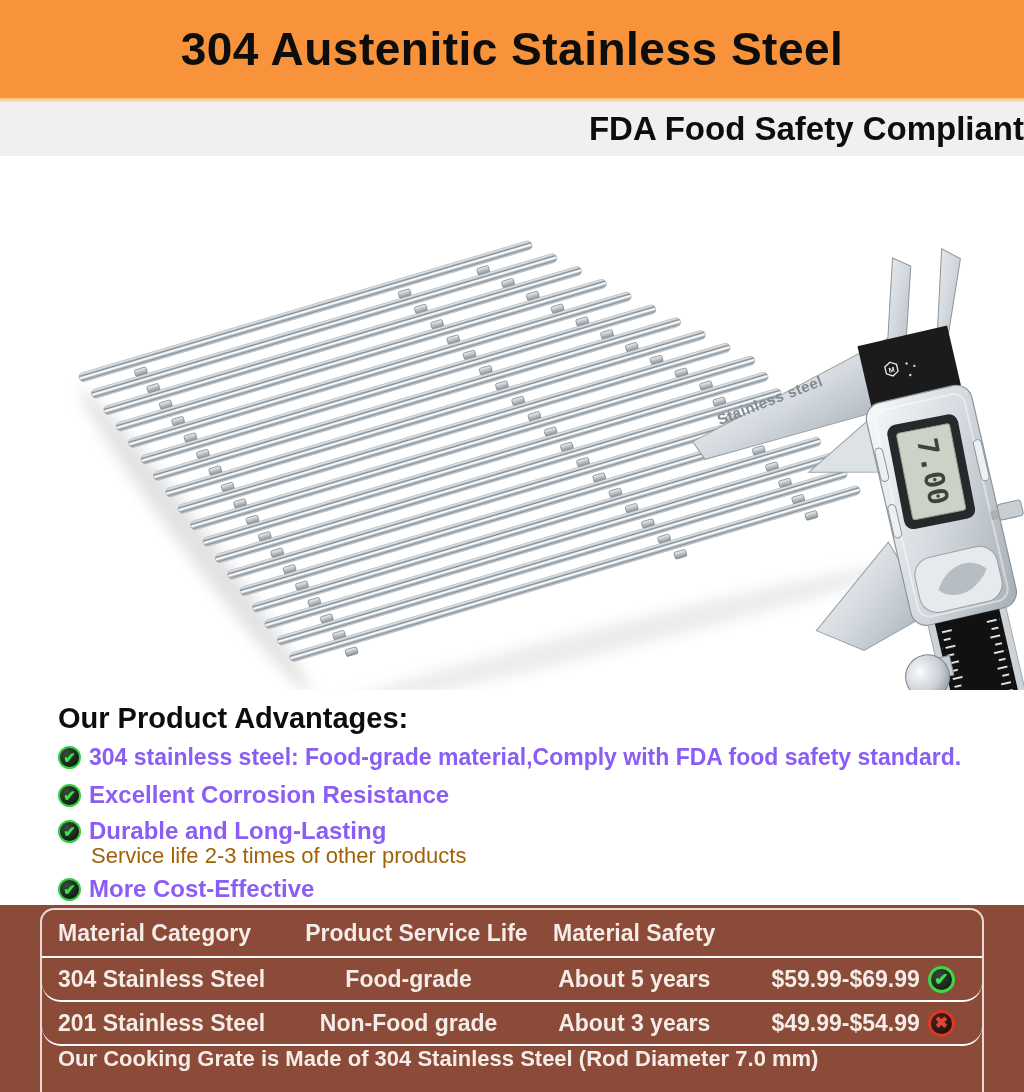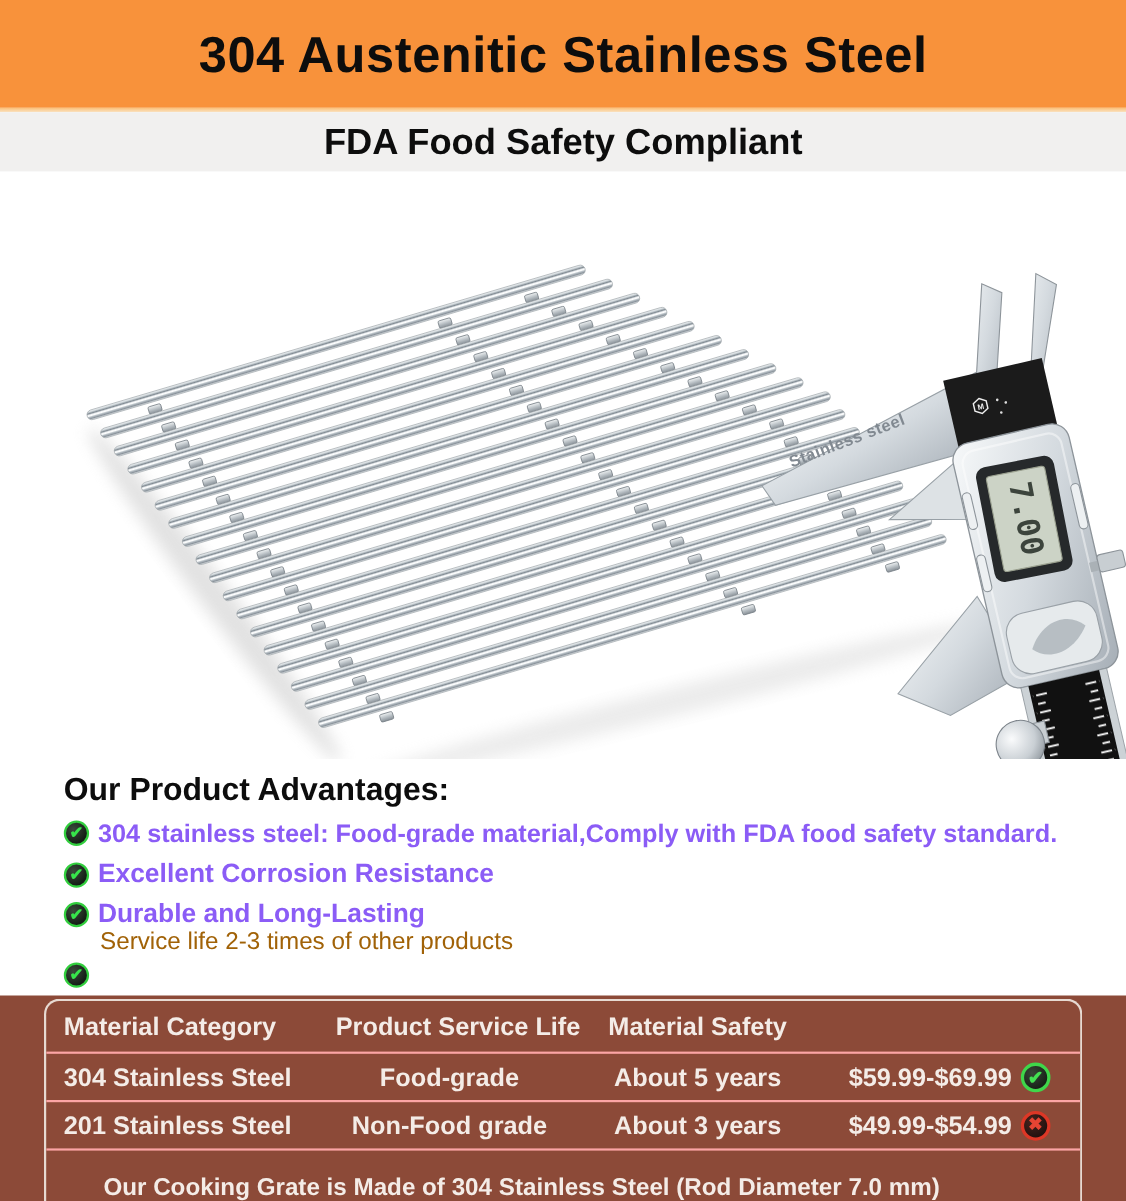--- a/index.html
+++ b/index.html
@@ -9,21 +9,21 @@
   }
   
   .banner{
     height:98px;background:#F8923B;display:flex;align-items:center;justify-content:center;
   }
   .banner h1{
     margin:0;font-size:46px;font-weight:700;color:#0d0d0d;letter-spacing:0.5px;
   }
   .banner-strip{height:4px;background:linear-gradient(#FBBF77,#FAE3C2);}
   .sub-banner{
-    height:54px;background:#F1F0EF;display:flex;align-items:center;justify-content:center;
+    height:54px;background:#F1F0EF;display:flex;align-items:center;justify-content:flex-end;
   }
   .sub-banner h2{margin:0;font-size:33px;font-weight:700;color:#0d0d0d;}
   
   .hero{height:534px;background:#ffffff;position:relative;overflow:hidden;}
   .hero svg{display:block;}
   
   .advantages{height:215px;background:#ffffff;padding:12px 0 0 58px;box-sizing:border-box;}
   .adv-heading{font-size:29px;font-weight:700;color:#0d0d0d;margin:0 0 9px 0;}
   .adv-row{display:flex;align-items:center;gap:8px;margin-bottom:8px;}
   .adv-row.first{margin-bottom:10px;}
@@ -40,43 +40,43 @@
     font-size:22px;font-weight:400;color:#a16207;margin:-4px 0 6px 33px;white-space:nowrap;
   }
   
   .table-section{height:187px;background:#8C4A38;box-sizing:border-box;padding:3px 40px 0 40px;}
   .cmp-table{
     border:2px solid #E7DAD2;border-bottom:none;border-radius:14px 14px 0 0;
     overflow:hidden;height:184px;
   }
   .cmp-row{
     display:grid;grid-template-columns:28% 22% 26% 24%;
-    border-bottom:2px solid #fca5a5;align-items:center;
+    border-bottom:2px solid #ffffff;align-items:center;
   }
   .cmp-row.header{height:46px;}
-  .cmp-row.body{height:42px;}
+  .cmp-row.body{height:42px;border-radius:19px;}
   .cmp-cell{
     color:#F4ECE7;font-size:23px;font-weight:700;text-align:center;white-space:nowrap;
   }
   .cmp-cell.left{text-align:left;padding-left:16px;}
   .price-cell{display:flex;align-items:center;justify-content:center;gap:8px;padding-right:12px;}
   .verdict{
     width:27px;height:27px;min-width:27px;border-radius:50%;box-sizing:border-box;
     display:flex;align-items:center;justify-content:center;font-weight:700;line-height:1;
   }
   .verdict.check{
     border:3px solid #3FD64A;color:#43E051;font-size:17px;
     background:radial-gradient(circle at 35% 32%, #4e5f4e99, #182218 72%),#182218;
   }
   .verdict.cross{
     border:3px solid #DD3726;color:#E64433;font-size:16px;
     background:radial-gradient(circle at 35% 32%, #5c2f2599, #241210 72%),#241210;
   }
   .cmp-footer{
-    height:46px;display:flex;align-items:flex-end;margin-left:36px;
+    height:46px;display:flex;align-items:flex-start;
   }
   .cmp-footer .cmp-cell{font-size:22px;}
 </style>
 </head>
 <body>
 
 <div class="banner">
   <h1>304 Austenitic Stainless Steel</h1>
 </div>
 <div class="banner-strip"></div>
@@ -267,20 +267,21 @@
     <span class="tick">✔</span>
     <span class="adv-label">Excellent Corrosion Resistance</span>
   </div>
   <div class="adv-row" style="margin-bottom:2px;">
     <span class="tick">✔</span>
     <span class="adv-label">Durable and Long-Lasting</span>
   </div>
   <div class="adv-sub">Service life 2-3 times of other products</div>
   <div class="adv-row">
     <span class="tick">✔</span>
+    <span class="adv-label">More Cost-Effective</span>
   </div>
 </div>
 
 <div class="table-section">
   <div class="cmp-table">
     <div class="cmp-row header">
       <div class="cmp-cell left">Material Category</div>
       <div class="cmp-cell">Product Service Life</div>
       <div class="cmp-cell">Material Safety</div>
     </div>

